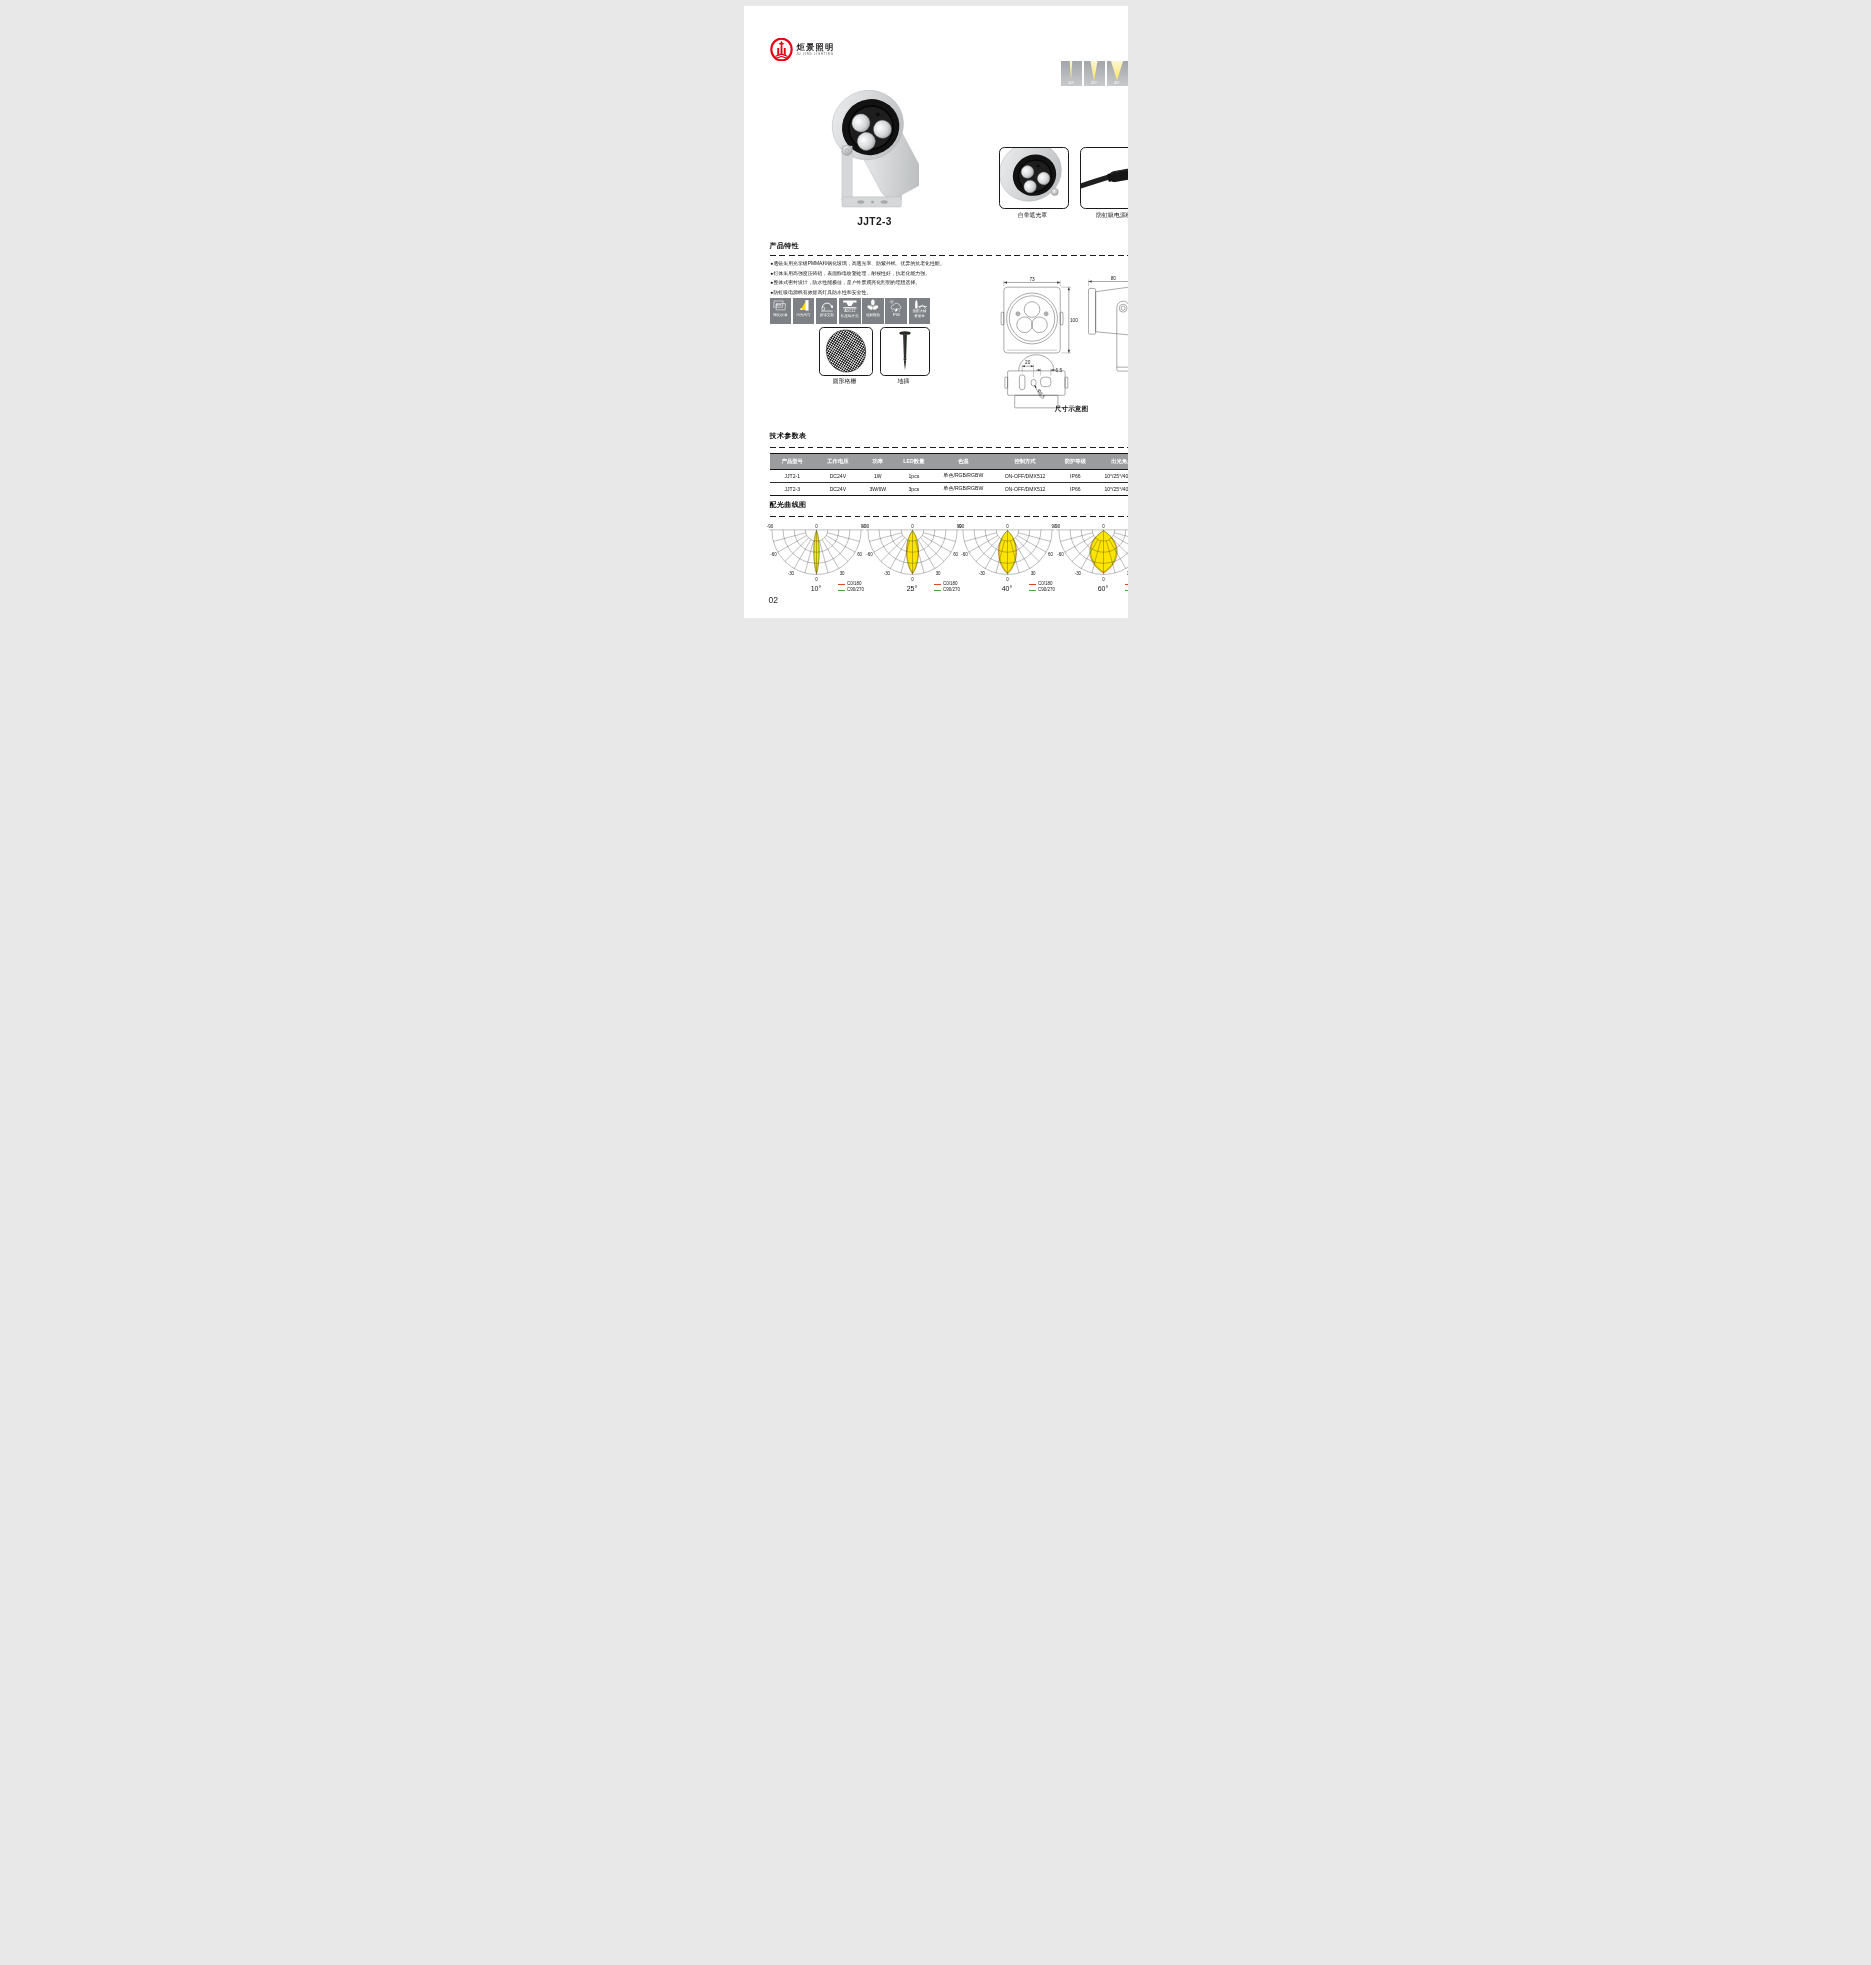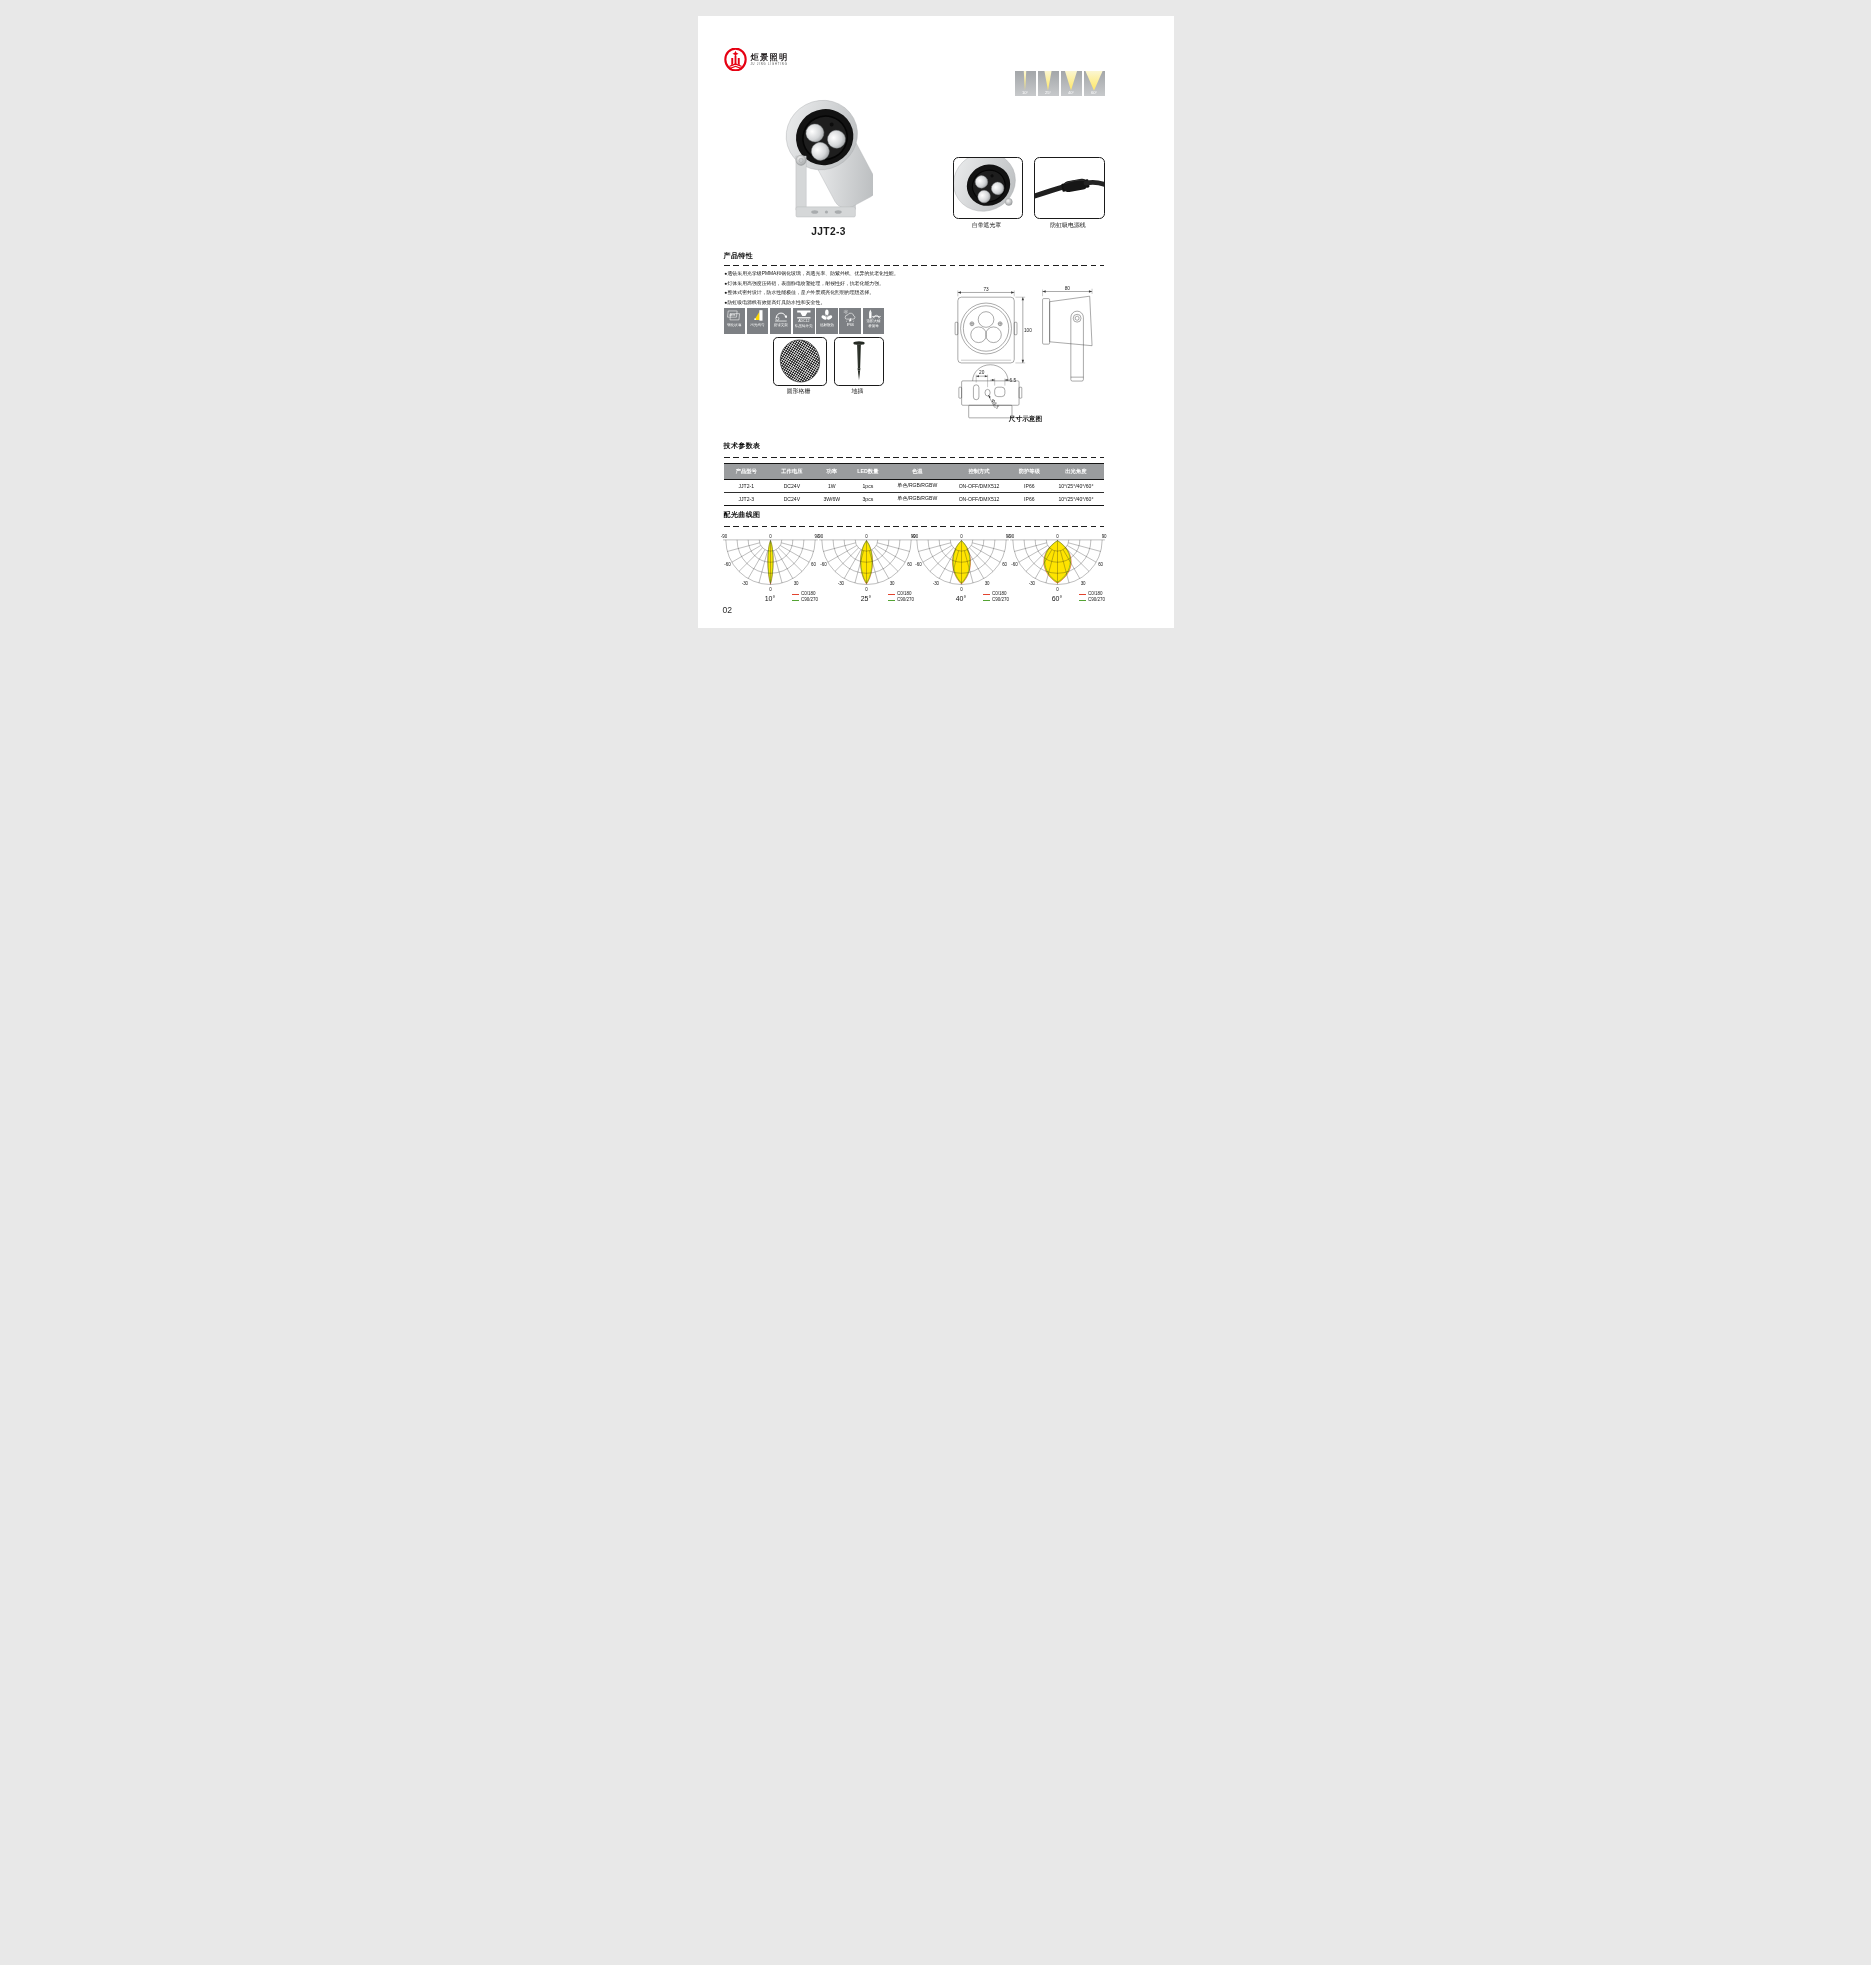--- a/index.html
+++ b/index.html
@@ -1,16 +1,16 @@
 <!DOCTYPE html>
 <html style="font-size:6.3px"><head>
 <meta charset="utf-8">
 <style>
   html,body{margin:0;padding:0;background:#e8e8e8;}
-  .page{position:relative;width:476px;height:612px;margin:16px auto;background:#ffffff;
+  .page{position:relative;width:384px;height:612px;margin:6px auto;background:#ffffff;
         font-family:"Liberation Sans","DejaVu Sans",sans-serif;color:#111;overflow:hidden;}
   
   .logo{position:absolute;left:26px;top:32px;display:flex;align-items:center;gap:3.9px;}
   .logo-text .zh{font-size:8.3px;font-weight:700;letter-spacing:1.2px;color:#231f20;line-height:1.1;}
   .logo-text .en{font-size:2.6px;letter-spacing:0.9px;color:#3f4041;margin-top:1.2px;}
   
   .badges{position:absolute;left:317px;top:55px;display:flex;gap:2px;}
   .badge{position:relative;width:21px;height:25px;background:linear-gradient(180deg,#a3a6a9 0%,#c7c9cb 100%);overflow:hidden;}
   .badge .beam{position:absolute;inset:0;background:linear-gradient(180deg,#fbf6d2 0%,#ffe763 78%);}
   .b10{clip-path:polygon(44% 0,56% 0,50% 78%);}

